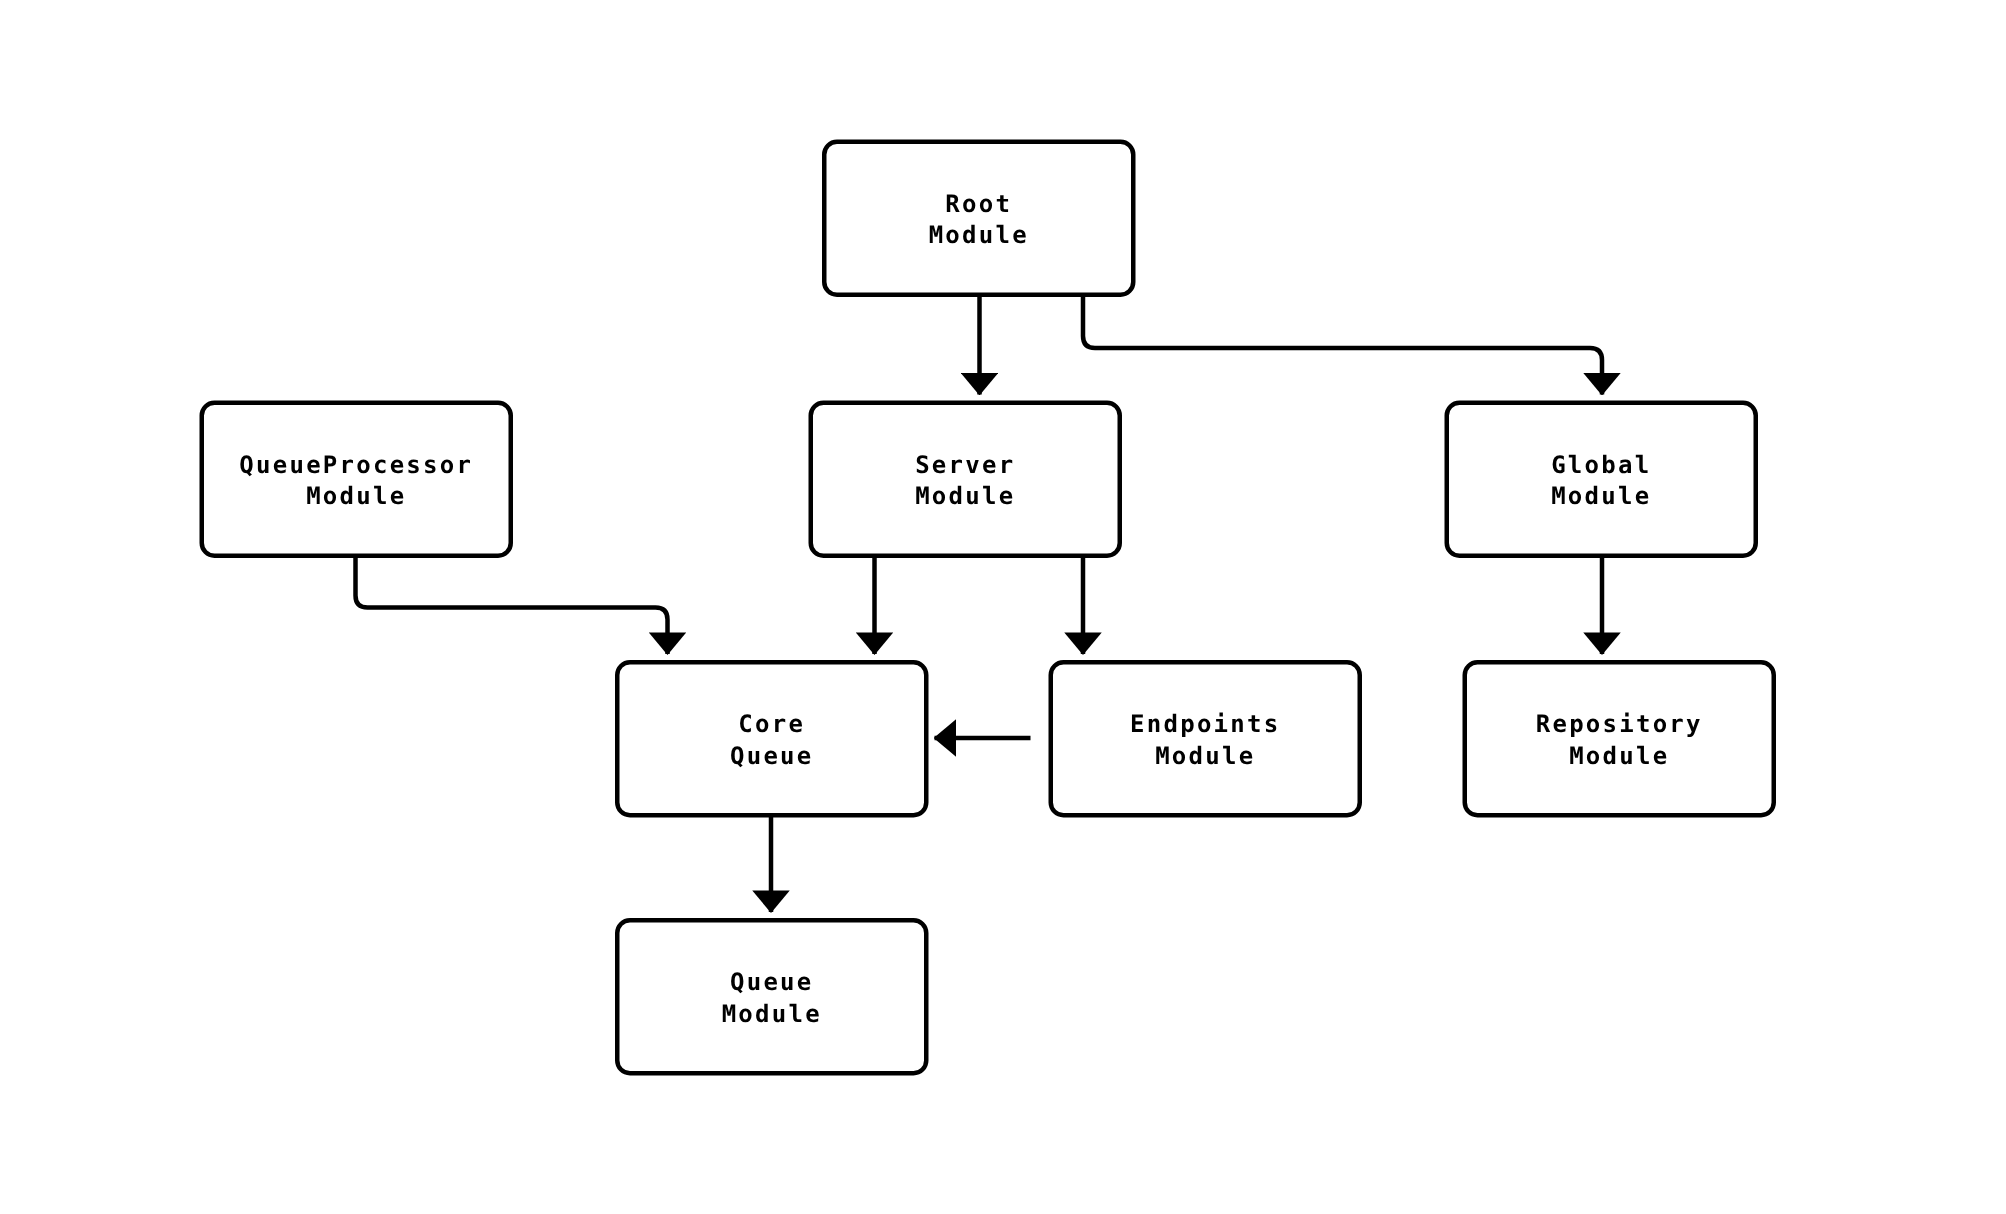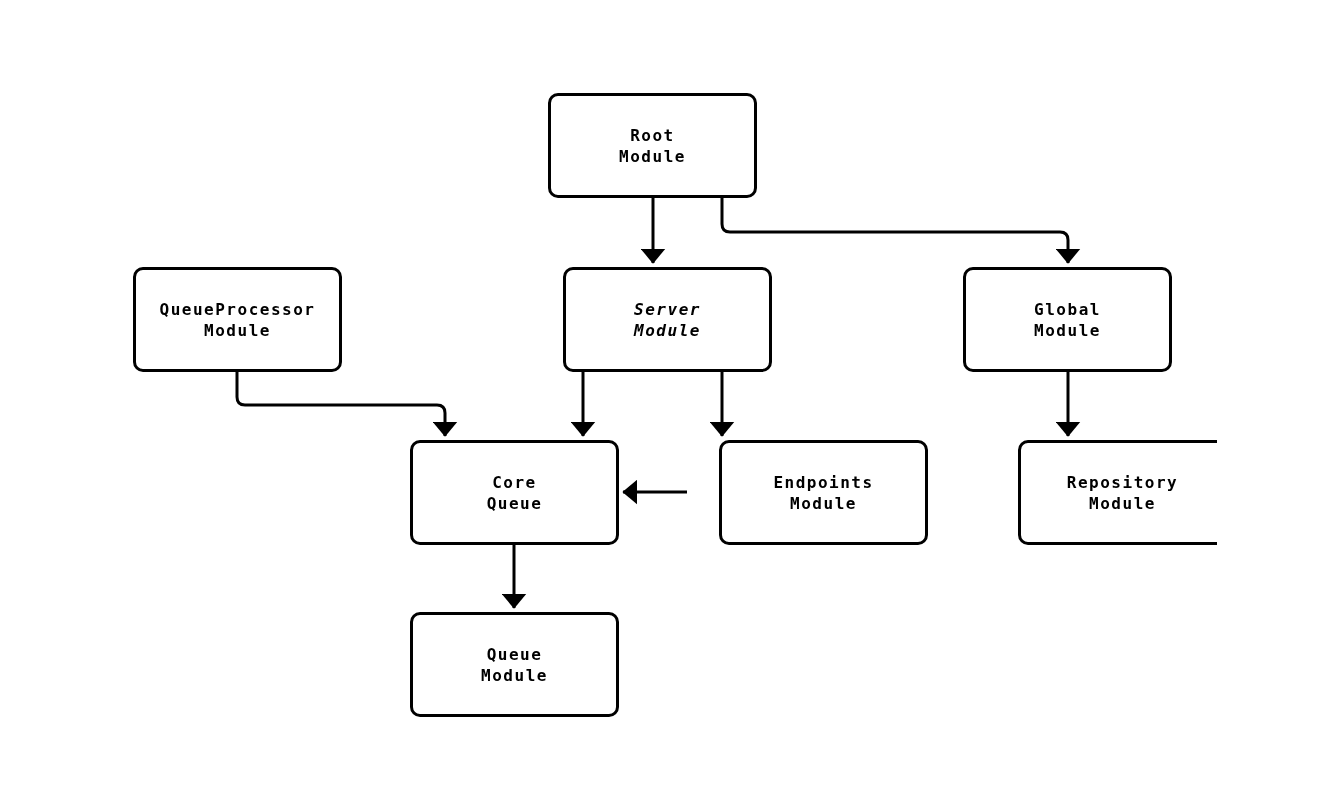--- a/index.html
+++ b/index.html
@@ -44,25 +44,25 @@
     font-size: 16px;
     line-height: 21px;
     letter-spacing: 1.5px;
     color: #000000;
     text-align: center;
     white-space: pre-line;
   }
   
   .node-root            { left: 548px;  top: 93px;  }
   .node-queue-processor { left: 133px;  top: 267px; }
-  .node-server          { left: 563px;  top: 267px; font-style: italic; }
+  .node-server          { left: 539px;  top: 267px; }
   .node-global          { left: 963px;  top: 267px; justify-content: center; }
   .node-core            { left: 410px;  top: 440px; }
-  .node-endpoints       { left: 719px;  top: 440px; }
-  .node-repository      { left: 1018px;  top: 440px; }
+  .node-endpoints       { left: 699px;  top: 440px; }
+  .node-repository      { left: 975px;  top: 440px; }
   .node-queue           { left: 410px;  top: 612px; justify-content: center; }
 </style>
 </head>
 <body>
 
 <div class="canvas">
 
   <svg class="edges-layer" width="1337" height="809" viewBox="0 0 1337 809" xmlns="http://www.w3.org/2000/svg">
     <defs>
       <marker id="arrowhead" viewBox="0 0 12 20" refX="11.5" refY="10" markerWidth="15" markerHeight="25" markerUnits="userSpaceOnUse" orient="auto">

